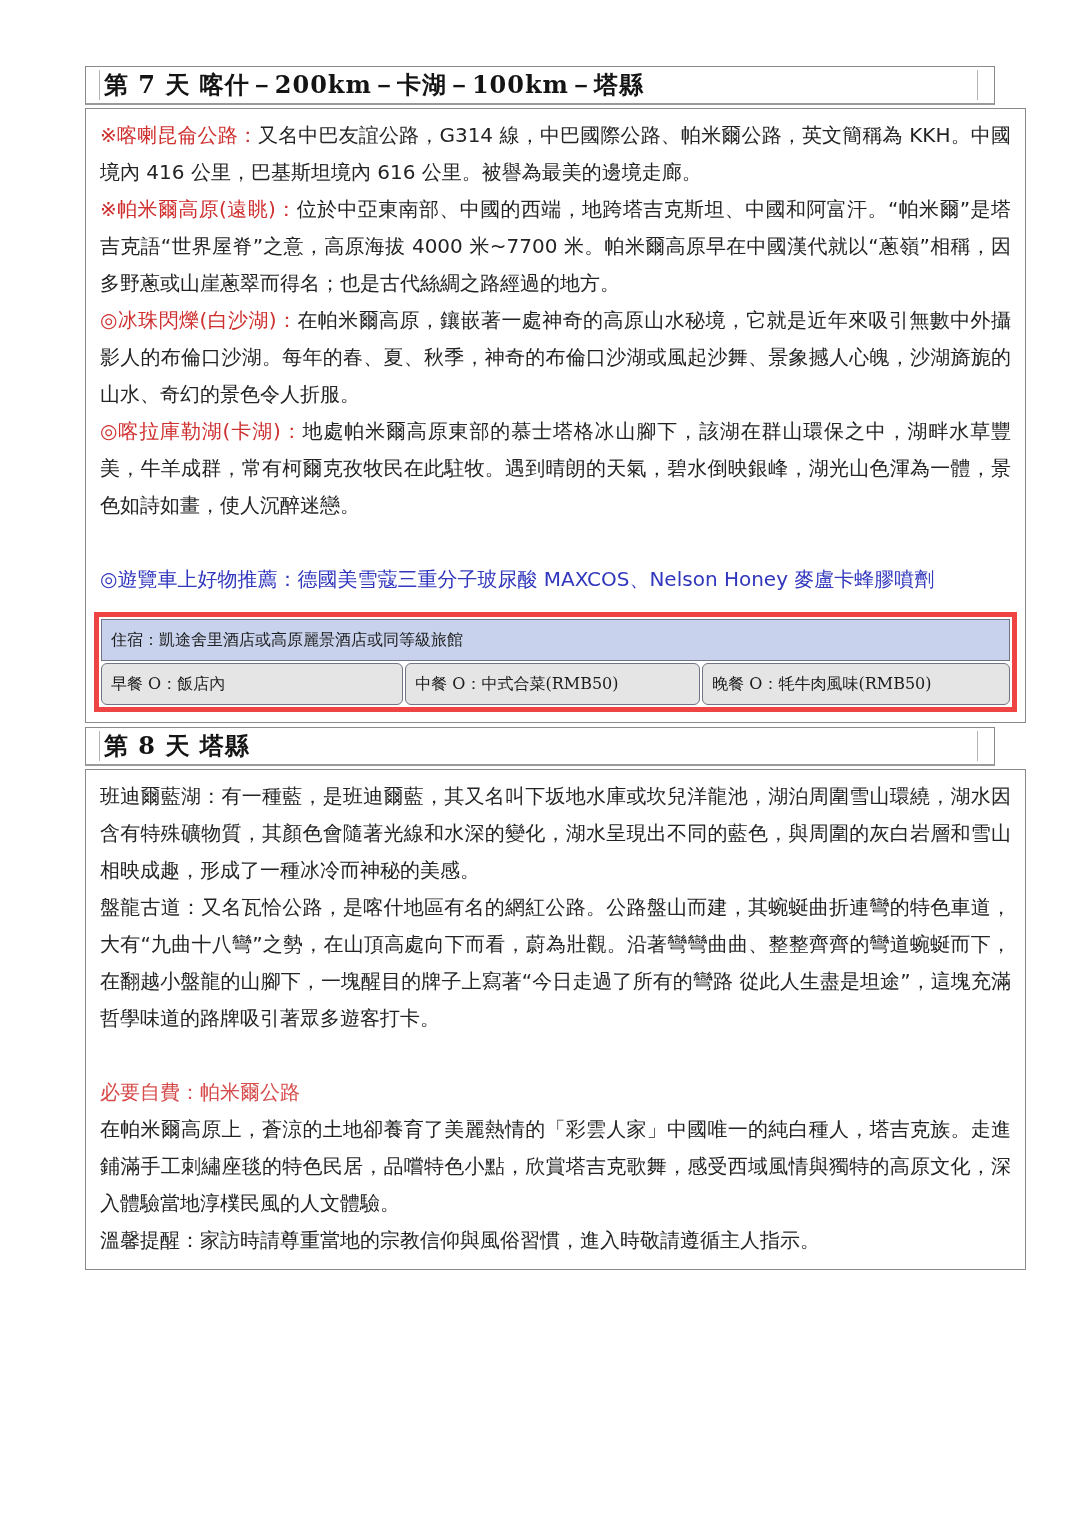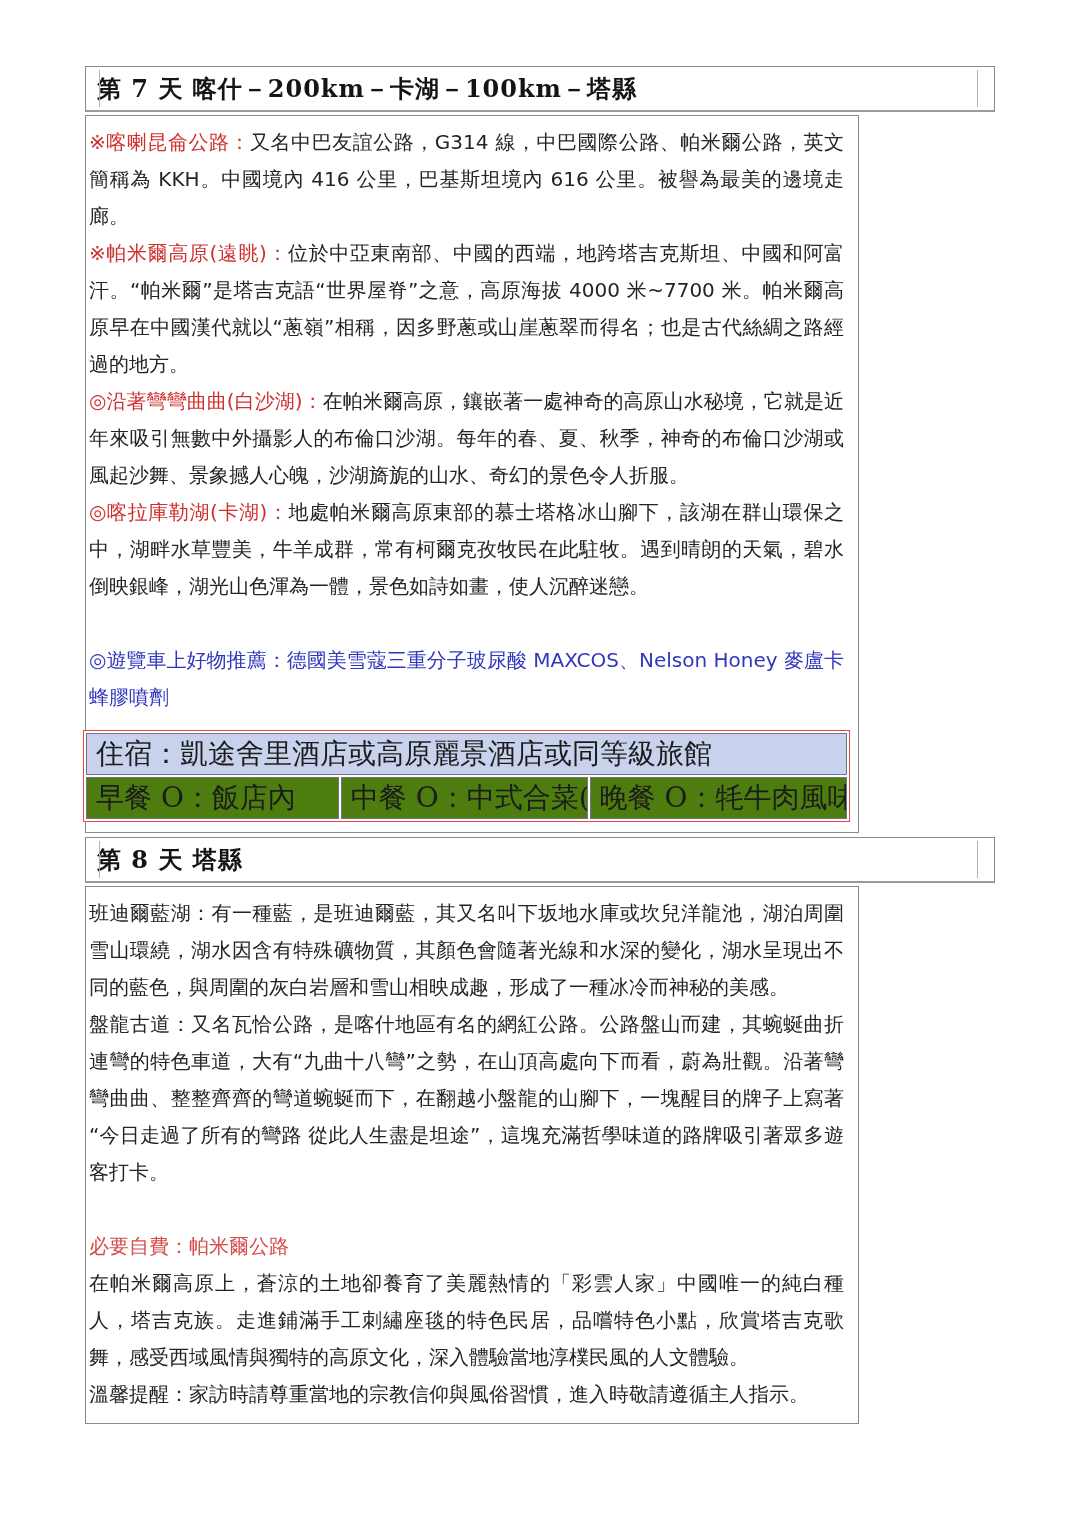--- a/index.html
+++ b/index.html
@@ -5,75 +5,75 @@
   html,body{margin:0;padding:0;}
   body{
     width:1076px;min-height:1521px;background:#ffffff;
     font-family:"DejaVu Sans","Liberation Sans",sans-serif;
     color:#222;
   }
   .page{position:relative;padding-top:66px;}
 
   
   .day-header{
-    box-sizing:border-box;width:910px;margin:0 0 3px 85px;height:46px;
+    box-sizing:border-box;width:910px;margin:0 0 3px 85px;height:39px;
     border:1px solid #8a8a8a;border-bottom:2px solid #9a9a9a;
     background:#fff;position:relative;display:flex;align-items:center;
-    padding-left:11px;
+    padding-left:18px;
   }
   .day-header::before,.day-header::after{
     content:"";position:absolute;top:3px;bottom:3px;width:1px;background:#b3b3b3;
   }
   .day-header::before{left:13px;}
   .day-header::after{right:16px;}
   .day-header h2{
     margin:0;font-family:"DejaVu Serif","Liberation Serif",serif;
     font-size:24px;font-weight:bold;color:#141414;letter-spacing:1px;white-space:nowrap;
   }
 
   
   .day-body{
-    box-sizing:border-box;width:774px;margin:0 0 4px 85px;
+    box-sizing:border-box;width:941px;margin:0 0 4px 85px;
     border:1px solid #8a8a8a;background:#fff;
-    padding:8px 14px 10px 3px;
+    padding:8px 14px 10px 14px;
   }
   .para{margin:0;font-size:20px;line-height:37px;color:#242424;text-align:justify;}
   .lead-red{color:#cf2f2f;}
   .red-head{color:#d64c4c;}
   .blue{color:#3137bd;}
   .spacer{height:37px;}
 
   
   table.meal-table{
     width:calc(100% + 12px);margin:14px -6px 0 -6px;
     border-collapse:separate;border-spacing:2px;
-    border:1px solid #ef4444;background:#fff;
+    border:5px solid #ef4444;background:#fff;
     font-family:"DejaVu Serif","Liberation Serif",serif;
-    font-size:28px;color:#1c1c1c;table-layout:fixed;
+    font-size:16px;color:#1c1c1c;table-layout:fixed;
   }
   table.meal-table td{
     border:1px solid #6f7585;padding:5px 9px;line-height:30px;
     overflow:hidden;white-space:nowrap;
   }
   td.lodging{background:#c8d2ec;}
-  td.meal{background:#4d7c0f;}
+  td.meal{background:#e5e5e5;border-radius:6px;}
 </style>
 </head>
 <body>
 
 <div class="page">
 
   <div class="day-header">
     <h2>第 7 天 喀什－200km－卡湖－100km－塔縣</h2>
   </div>
 
   <div class="day-body">
     <p class="para"><span class="lead-red">※喀喇昆侖公路：</span><span>又名中巴友誼公路，G314 線，中巴國際公路、帕米爾公路，英文簡稱為 KKH。中國境內 416 公里，巴基斯坦境內 616 公里。被譽為最美的邊境走廊。</span></p>
     <p class="para"><span class="lead-red">※帕米爾高原(遠眺)：</span><span>位於中亞東南部、中國的西端，地跨塔吉克斯坦、中國和阿富汗。“帕米爾”是塔吉克語“世界屋脊”之意，高原海拔 4000 米~7700 米。帕米爾高原早在中國漢代就以“蔥嶺”相稱，因多野蔥或山崖蔥翠而得名；也是古代絲綢之路經過的地方。</span></p>
-    <p class="para"><span class="lead-red">◎沿著彎彎曲曲(白沙湖)：</span><span>在帕米爾高原，鑲嵌著一處神奇的高原山水秘境，它就是近年來吸引無數中外攝影人的布倫口沙湖。每年的春、夏、秋季，神奇的布倫口沙湖或風起沙舞、景象撼人心魄，沙湖旖旎的山水、奇幻的景色令人折服。</span></p>
+    <p class="para"><span class="lead-red">◎冰珠閃爍(白沙湖)：</span><span>在帕米爾高原，鑲嵌著一處神奇的高原山水秘境，它就是近年來吸引無數中外攝影人的布倫口沙湖。每年的春、夏、秋季，神奇的布倫口沙湖或風起沙舞、景象撼人心魄，沙湖旖旎的山水、奇幻的景色令人折服。</span></p>
     <p class="para"><span class="lead-red">◎喀拉庫勒湖(卡湖)：</span><span>地處帕米爾高原東部的慕士塔格冰山腳下，該湖在群山環保之中，湖畔水草豐美，牛羊成群，常有柯爾克孜牧民在此駐牧。遇到晴朗的天氣，碧水倒映銀峰，湖光山色渾為一體，景色如詩如畫，使人沉醉迷戀。</span></p>
 
     <div class="spacer"></div>
 
     <p class="para blue"><span>◎遊覽車上好物推薦：</span><span>德國美雪蔻三重分子玻尿酸 MAXCOS、Nelson Honey 麥盧卡蜂膠噴劑</span></p>
 
     <table class="meal-table">
       <colgroup>
           <col style="width:33.4%">
           <col style="width:32.6%">

